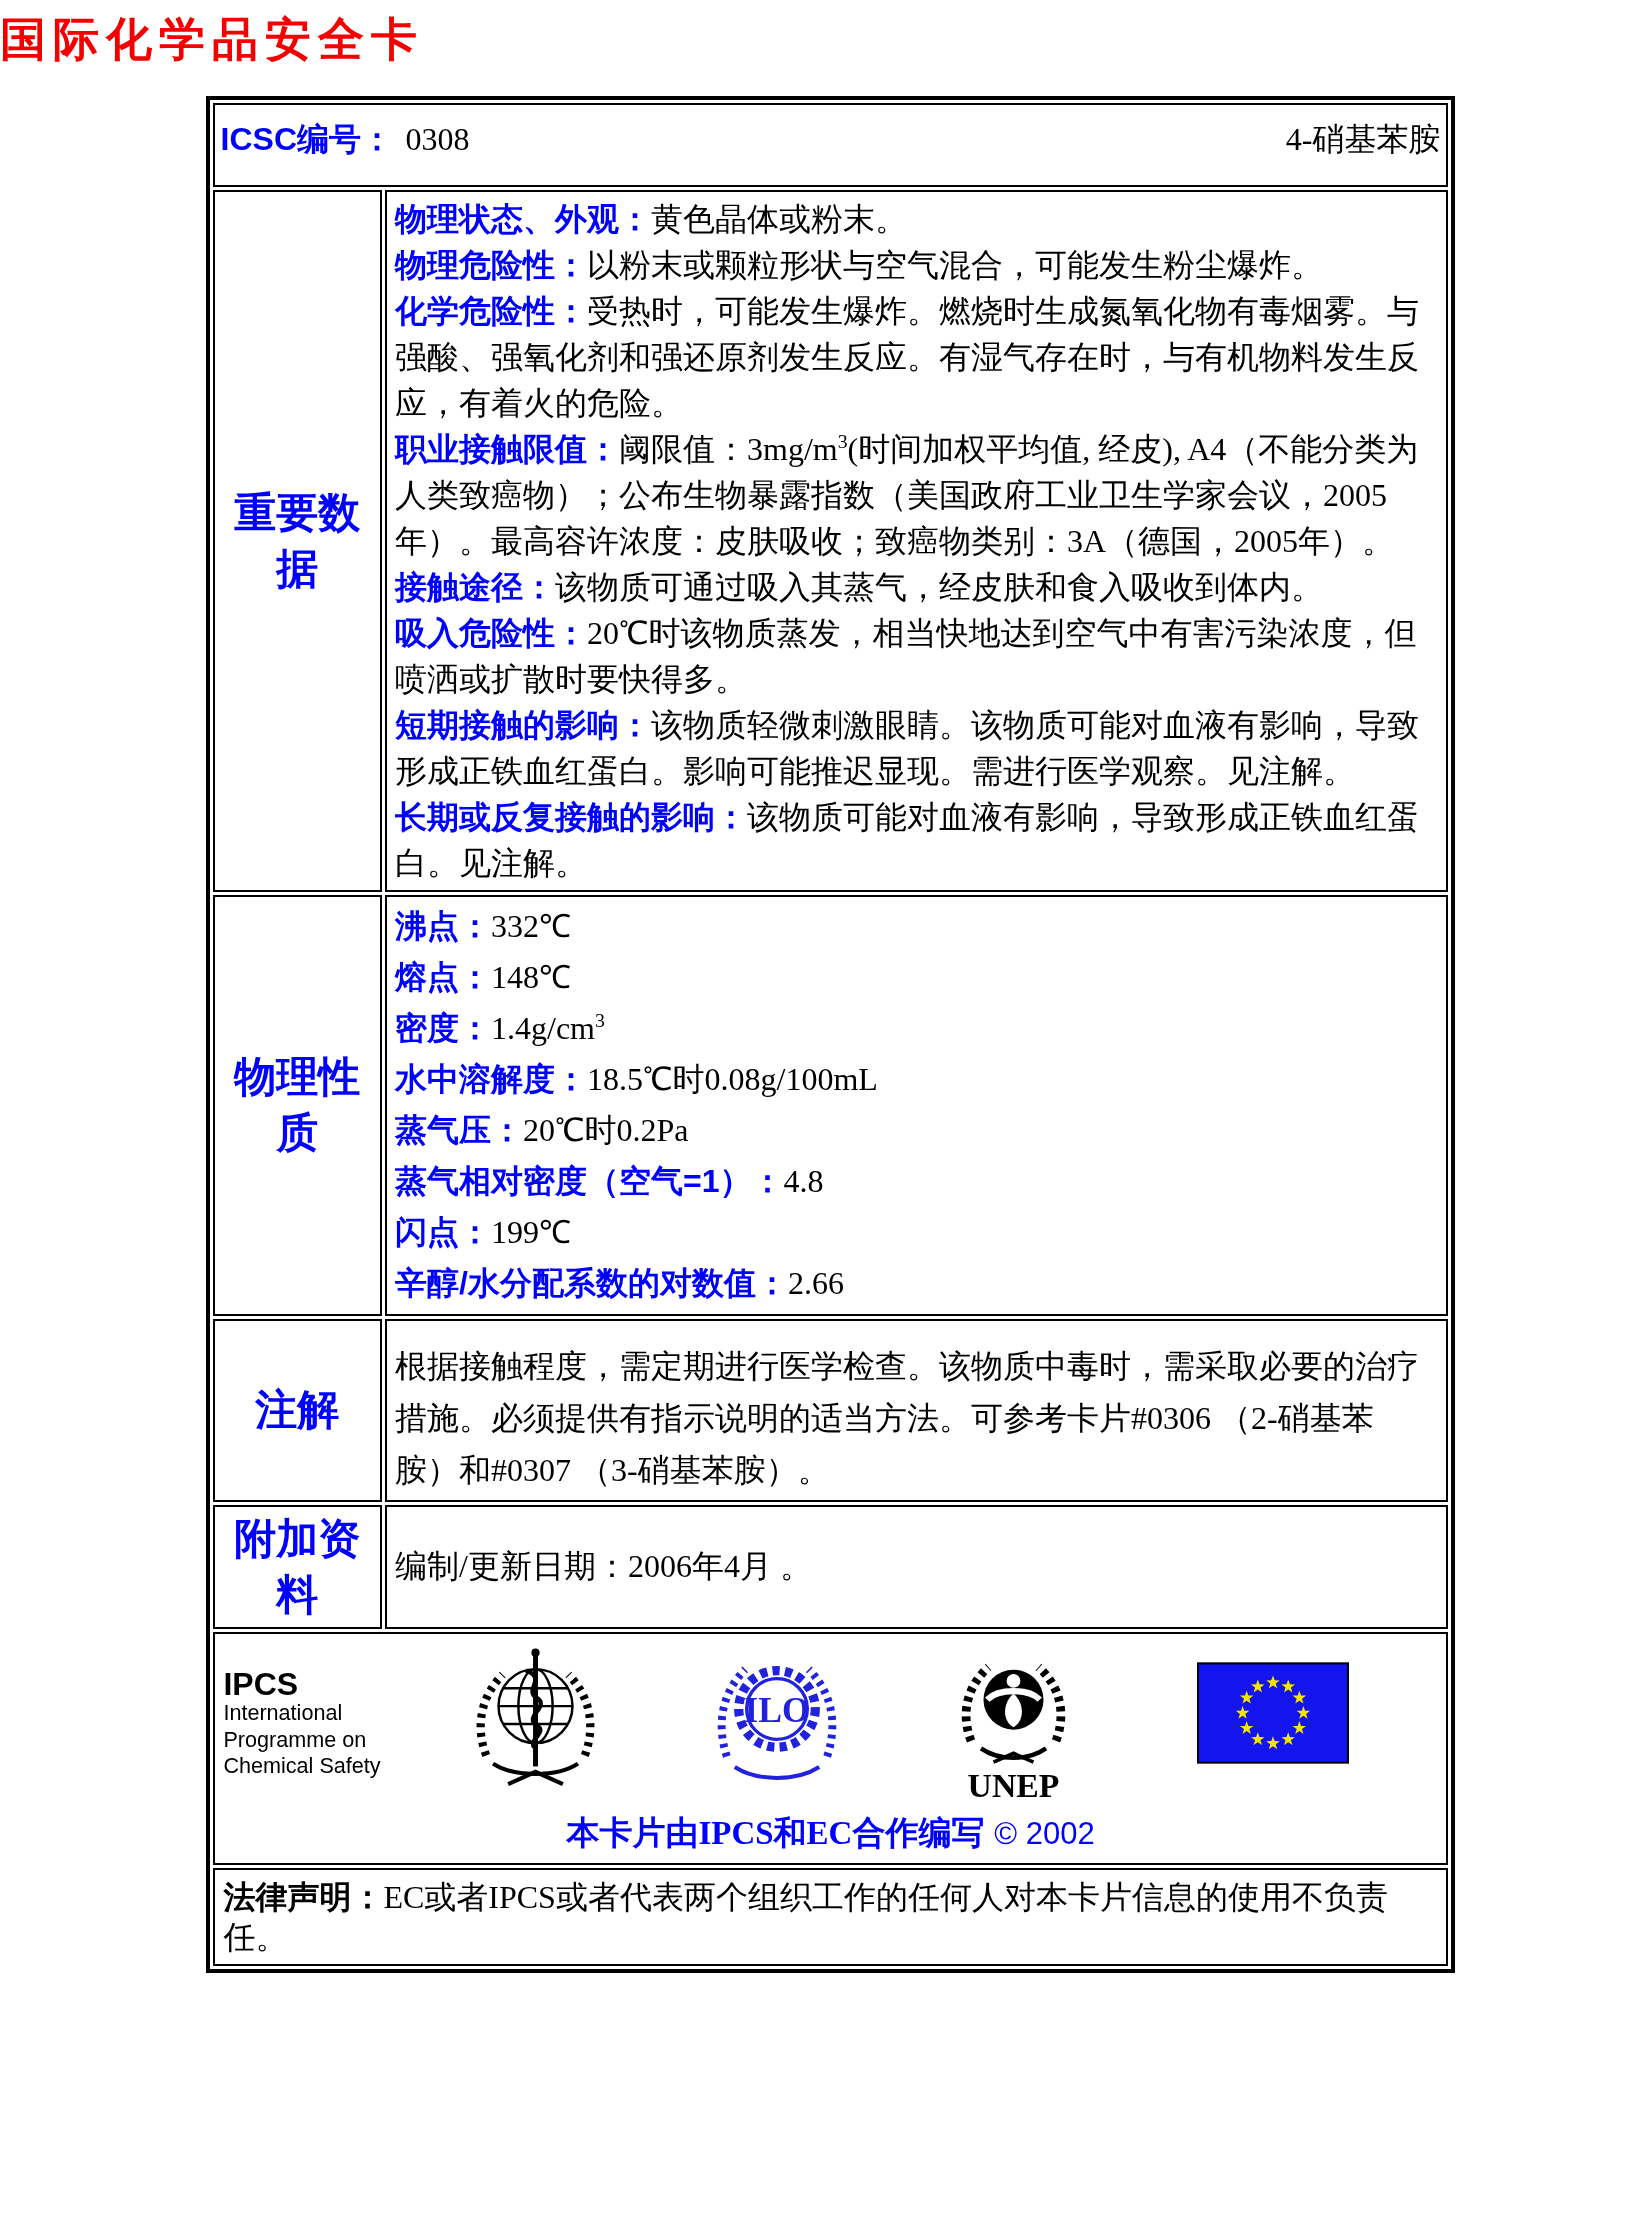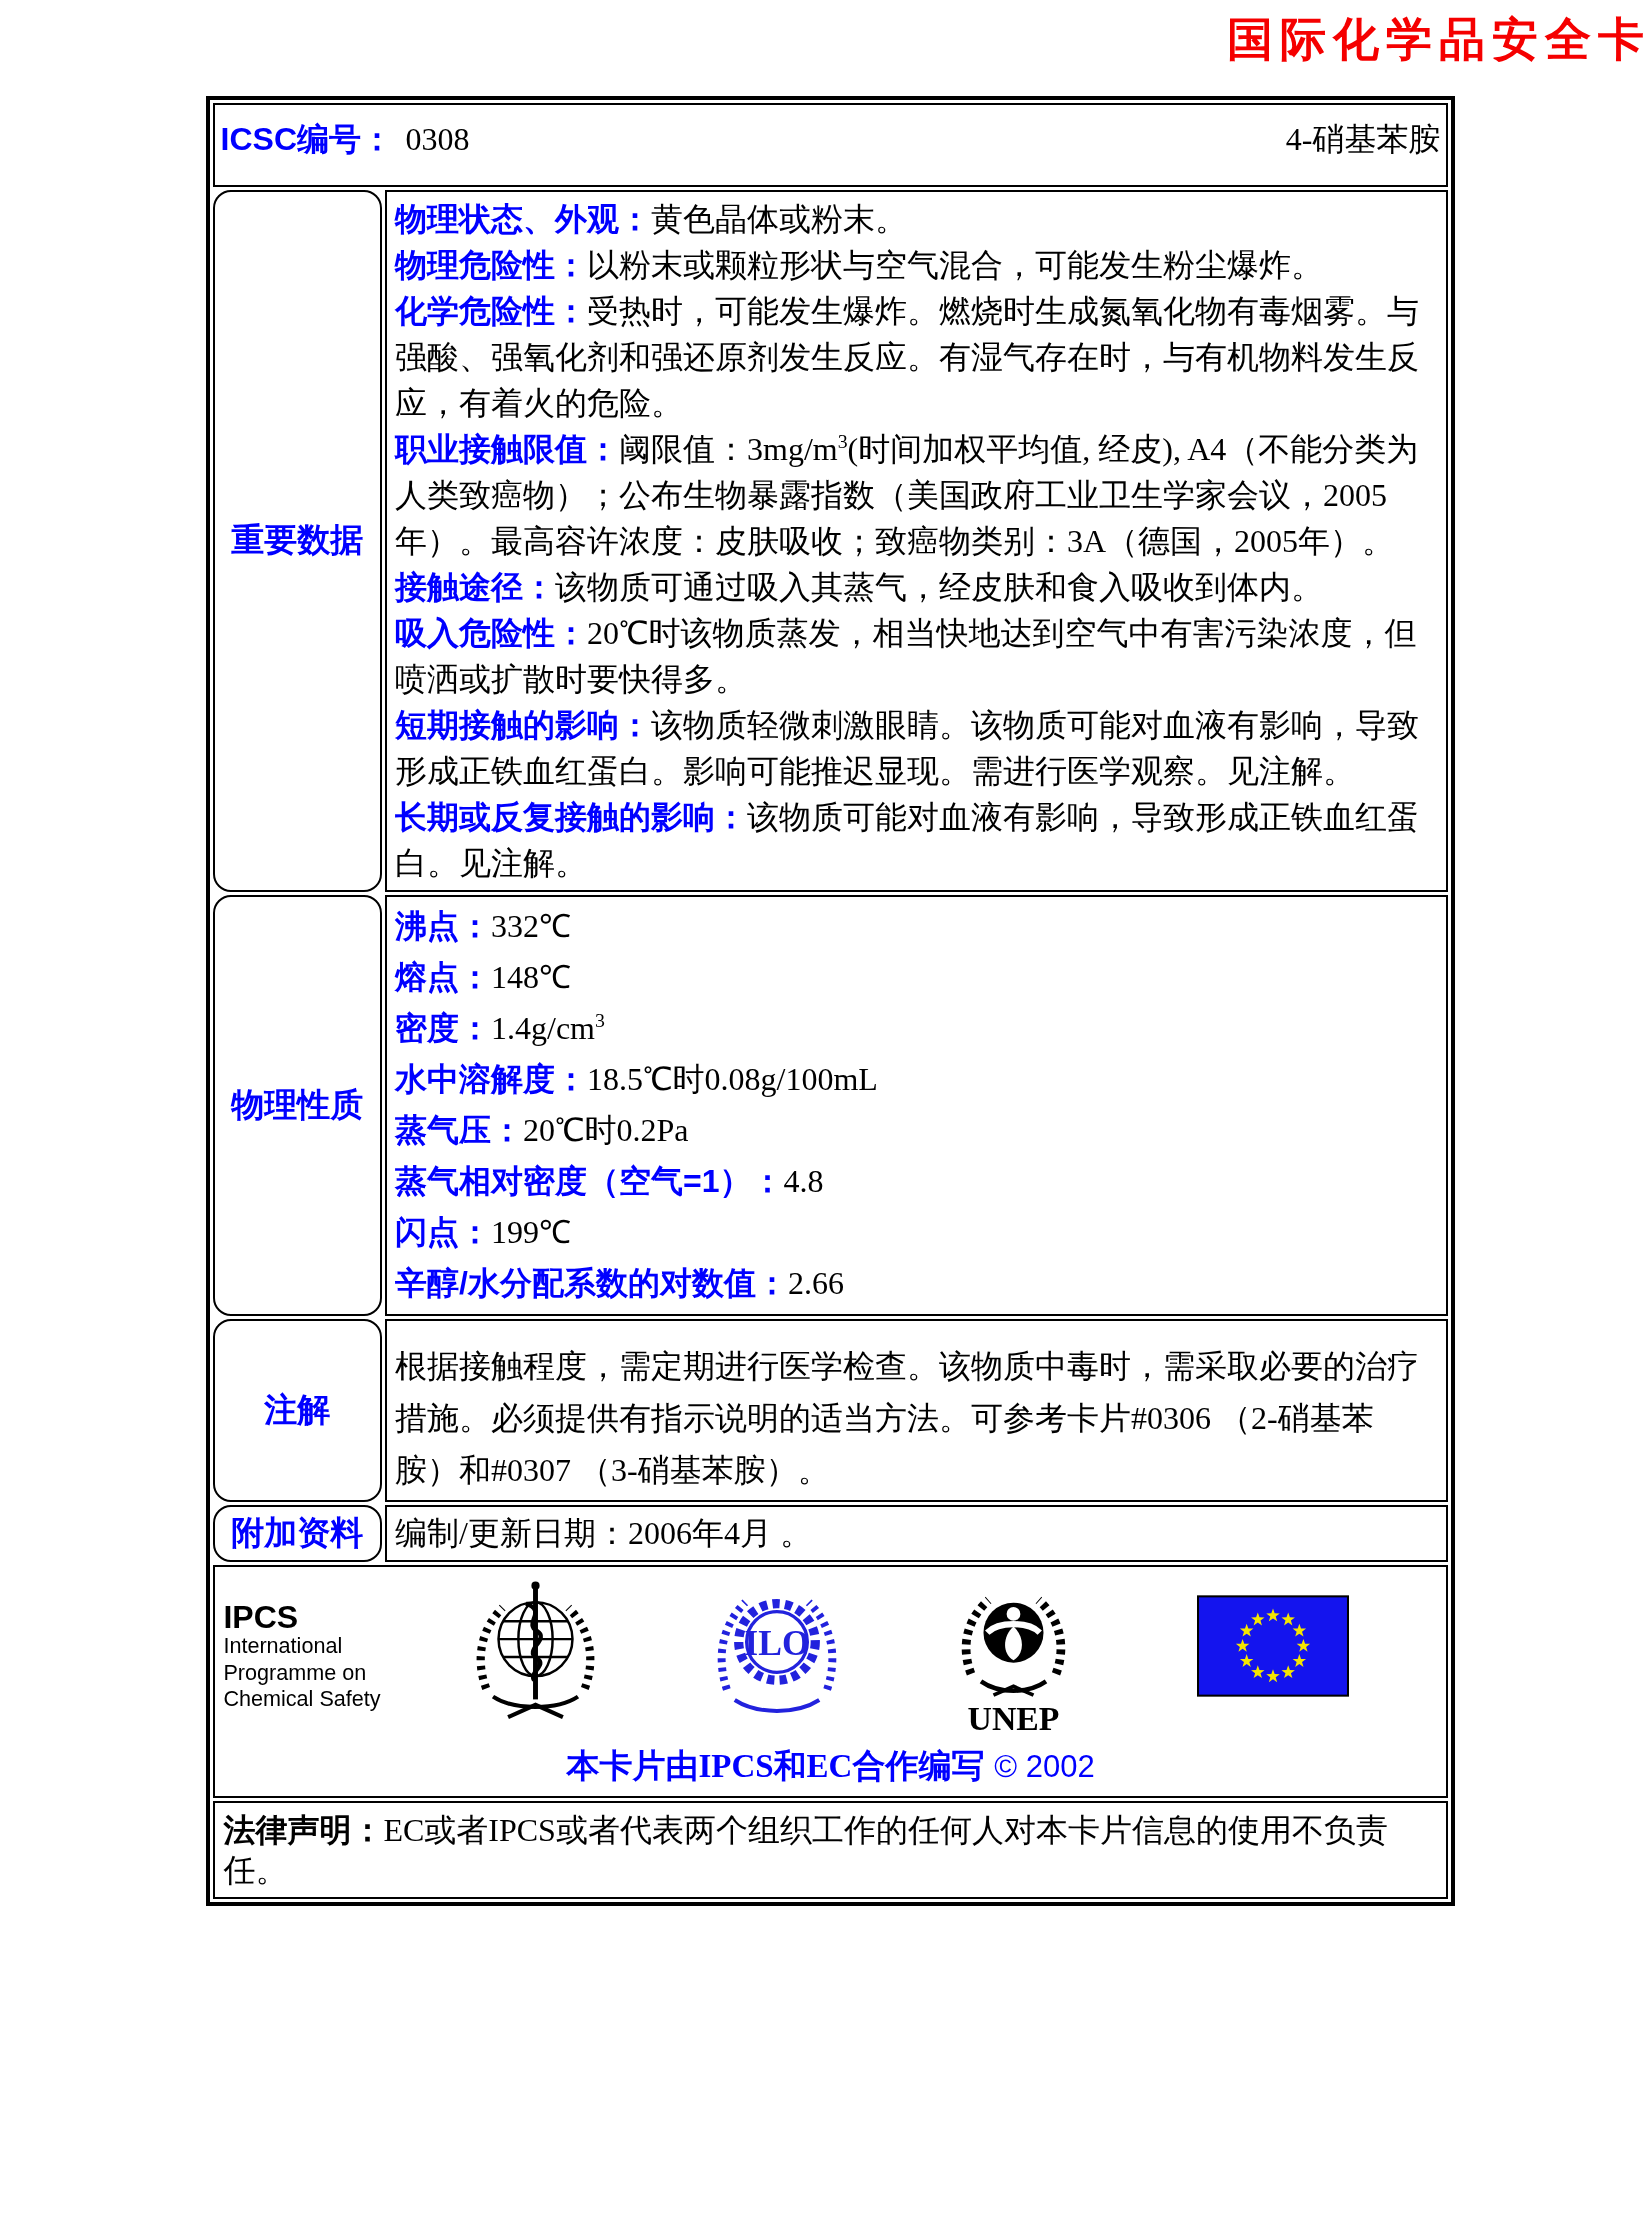--- a/index.html
+++ b/index.html
@@ -1,34 +1,34 @@
 <!DOCTYPE html>
 <html style="font-size:11px"><head>
 <meta charset="utf-8">
 <style>
   html,body{margin:0;padding:0;background:#ffffff;}
   body{width:1651px;height:2216px;position:relative;font-family:"Liberation Serif",serif;color:#000;}
 
   .page-title{
-    padding-top:11px;text-align:right;color:#f50000;font-weight:bold;
+    padding-top:11px;text-align:left;color:#f50000;font-weight:bold;
     font-size:46px;line-height:56px;letter-spacing:7px;
     font-family:"Liberation Sans",sans-serif;
   }
 
   table.card{
     margin-left:206px;margin-top:29px;width:1249px;
     border:4.2px solid #000;border-collapse:separate;border-spacing:3.5px;
     background:#fff;
   }
   td{border:2.1px solid #000;vertical-align:top;font-size:32px;background:#fff;}
 
   td.label-cell{
     width:159px;vertical-align:middle;text-align:center;
     color:#0000ff;font-weight:bold;font-family:"Liberation Sans",sans-serif;
-    font-size:33px;padding:4.2px 2.8px;border-radius:18px;
+    font-size:42px;padding:4.2px 2.8px;
   }
   .blue-label{color:#0000ff;font-weight:bold;font-family:"Liberation Sans",sans-serif;margin-top:36px;}
 
   td.header-cell{height:70px;vertical-align:middle;padding:0 5.6px 9.8px 5.6px;}
   .header-flex{display:flex;justify-content:space-between;align-items:center;}
   .icsc-number{margin-left:12.5px;color:#000;text-align:right;}
 
   td.content-cell{padding:4.2px 9.8px 4.2px 8.4px;line-height:46px;}
   td.content-cell.physical{line-height:51px;}
   td.content-cell.single{line-height:43px;height:40px;vertical-align:middle;}

